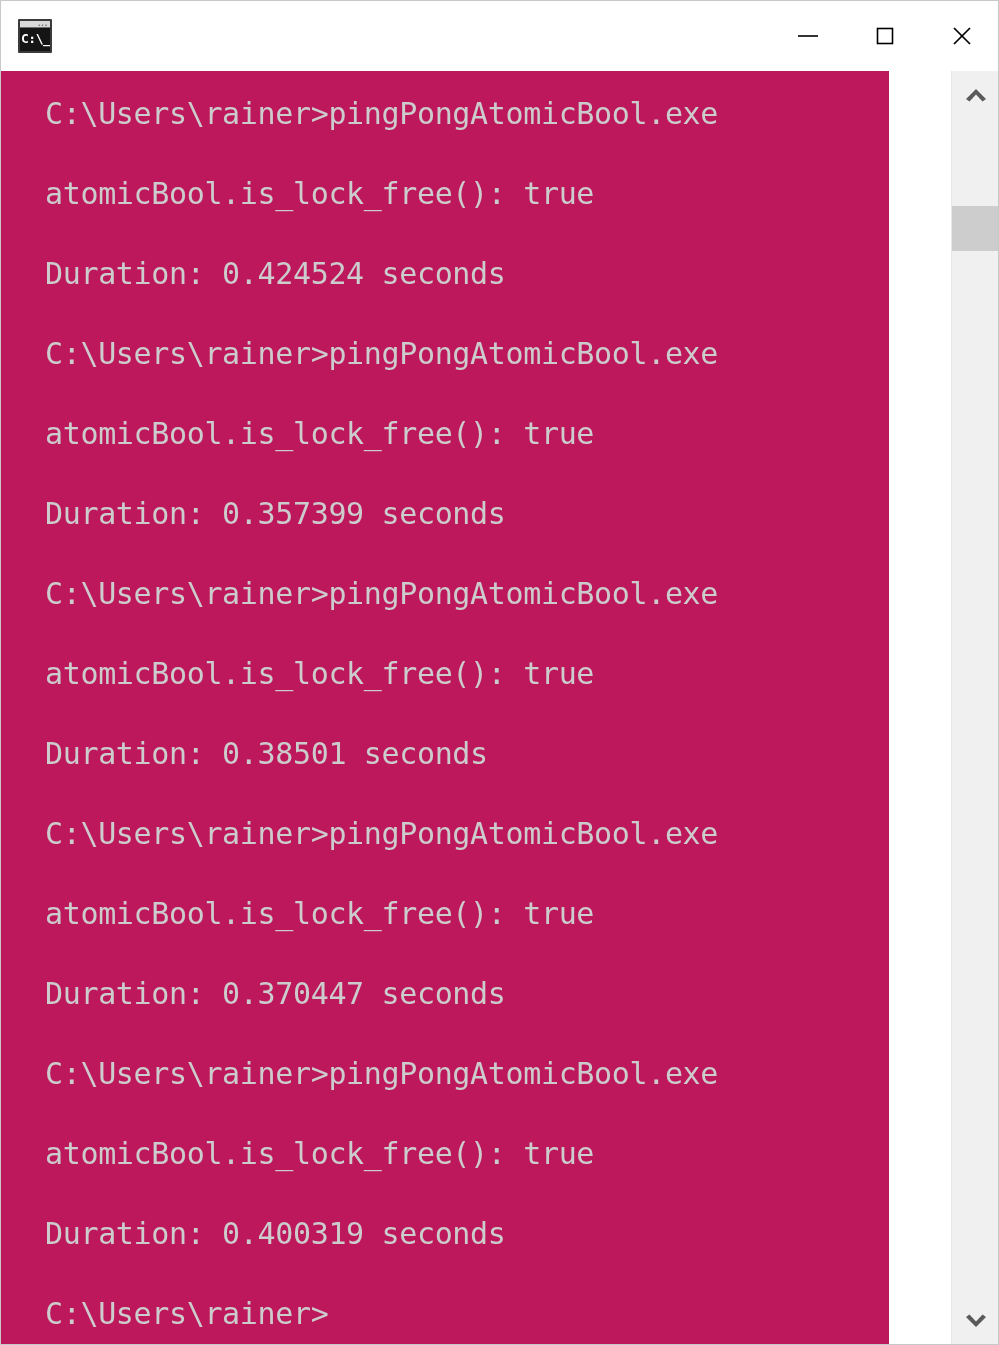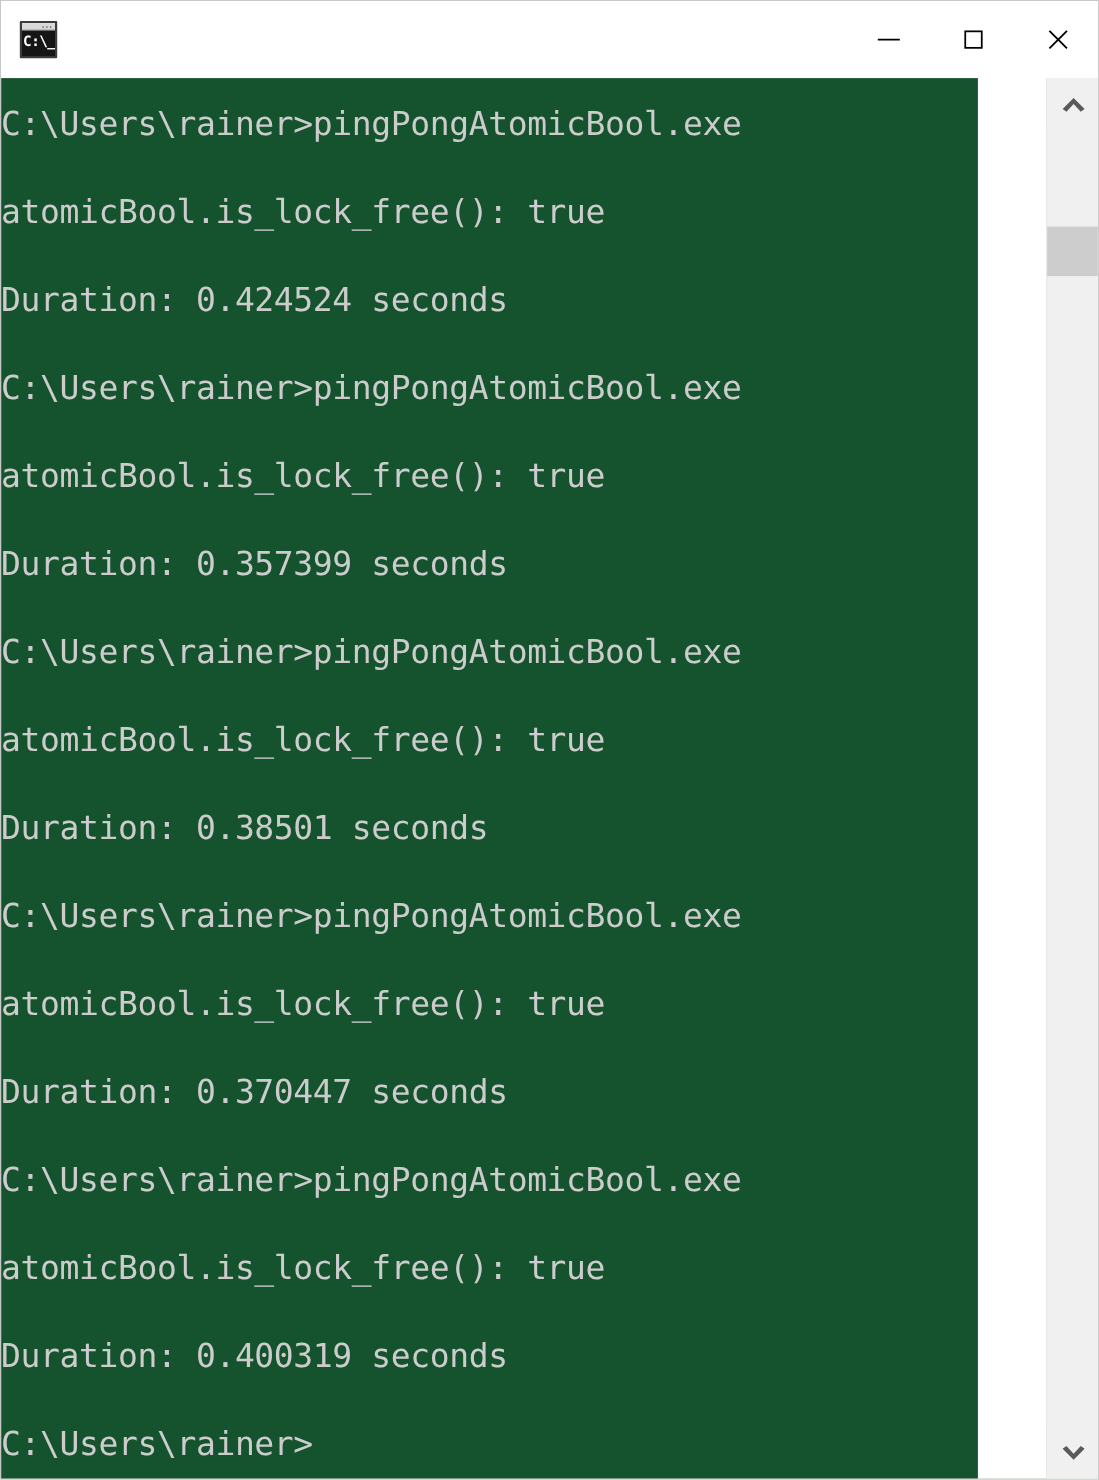--- a/index.html
+++ b/index.html
@@ -114,23 +114,24 @@
   }
   .win-btn svg { display: block; }
 
   
   #console {
     position: absolute;
     left: 0;
     top: 70px;
     width: 888px;
     height: 1274px;
-    background: #14532d;
-    overflow: hidden;
-    box-sizing: border-box;
+    background: #be185d;
+    overflow: hidden;
+    box-sizing: border-box;
+    padding-left: 44px;
   }
   #console-text {
     margin: 0;
     padding: 0;
     color: #cccccc;
     font-family: "DejaVu Sans Mono", monospace;
     font-size: 30px;
     line-height: 80px;
     white-space: pre;
     letter-spacing: -0.35px;

